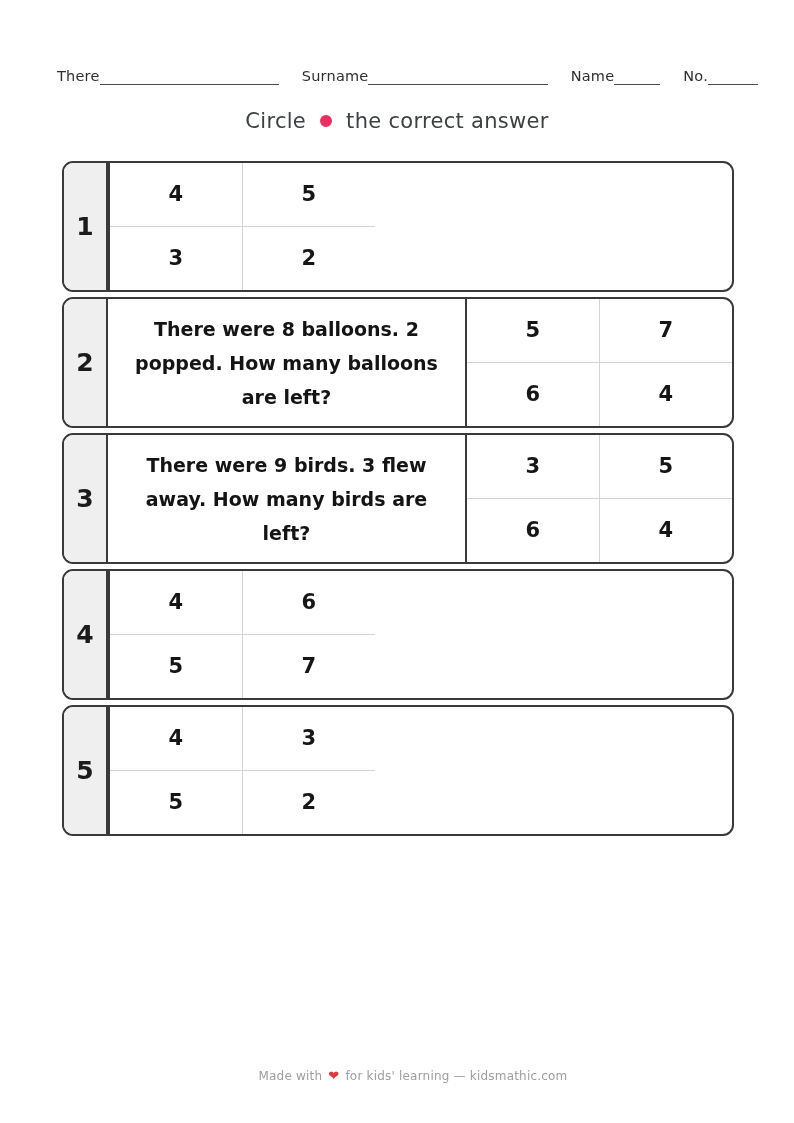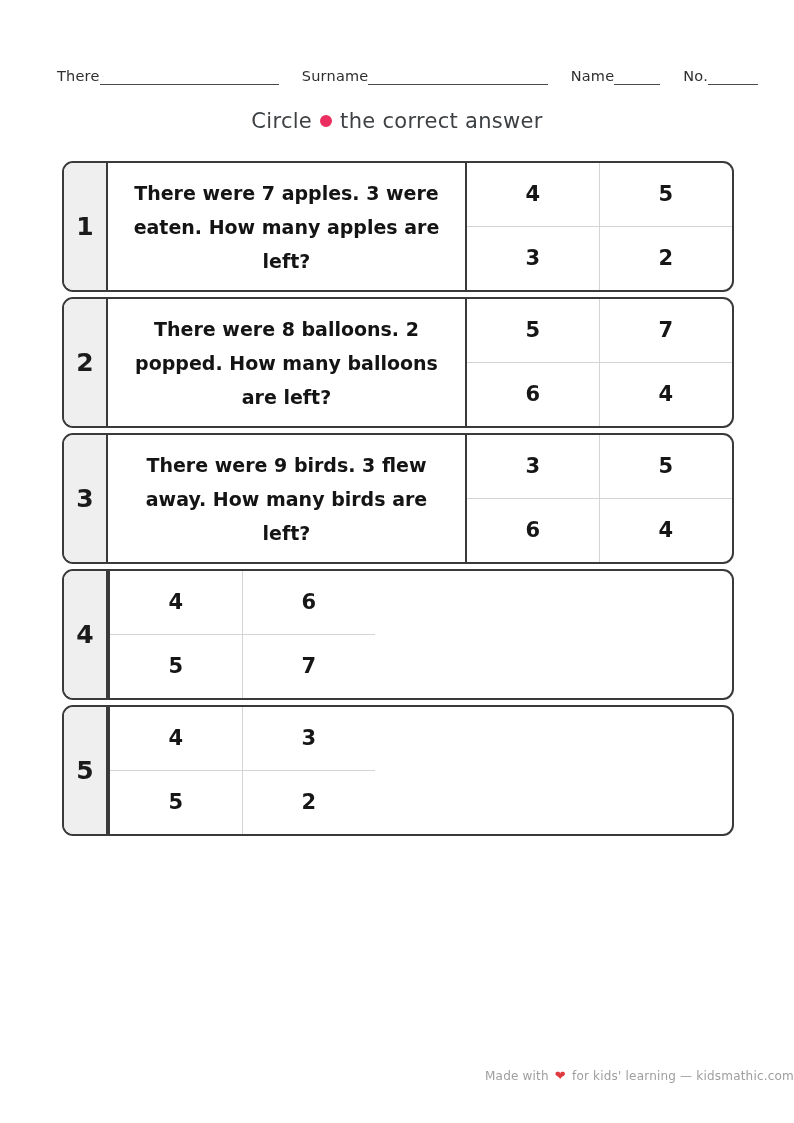--- a/index.html
+++ b/index.html
@@ -34,21 +34,21 @@
   .hdr-label { padding-bottom: 1px; }
   .gap { margin-left: 23px; }
 
   
   .title-row {
     position: absolute;
     top: 109px; left: 0; right: 0;
     display: flex;
     align-items: center;
     justify-content: center;
-    gap: 8px;
+    gap: 14px;
     font-size: 21px;
     color: #3e4144;
     letter-spacing: 0.3px;
   }
   .circle-icon {
     display: inline-block;
     width: 11px; height: 11px;
     border: 6px solid #EB2D5F;
     border-radius: 50%;
     background: #ffffff;
@@ -108,21 +108,21 @@
     color: #161616;
     cursor: pointer;
   }
   .br { border-right: 1.5px solid #d4d4d4; }
   .bb { border-bottom: 1.5px solid #d4d4d4; }
 
   
   .footer {
     position: absolute;
     top: 1068px; left: 0; right: 0;
-    text-align: right;
+    text-align: center;
     font-size: 12px;
     color: #9e9e9e;
     letter-spacing: 0.2px;
     padding-left: 32px;
   }
   .footer .heart {
     color: #e0393e;
     font-size: 13px;
     padding: 0 2px;
   }
@@ -146,21 +146,20 @@
   <div class="title-row">
     <span>Circle</span>
     <span class="circle-icon"></span>
     <span>the correct answer</span>
   </div>
 
   <div class="cards">
 
     <div class="card">
       <div class="num-cell">1</div>
-      <div class="q-cell">There were 7 apples. 3 were eaten. How many apples are left?</div>
       <div class="answers">
         <div class="a-cell br bb">4</div>
         <div class="a-cell bb">5</div>
         <div class="a-cell br">3</div>
         <div class="a-cell">2</div>
       </div>
     </div>
 
     <div class="card">
       <div class="num-cell">2</div>

